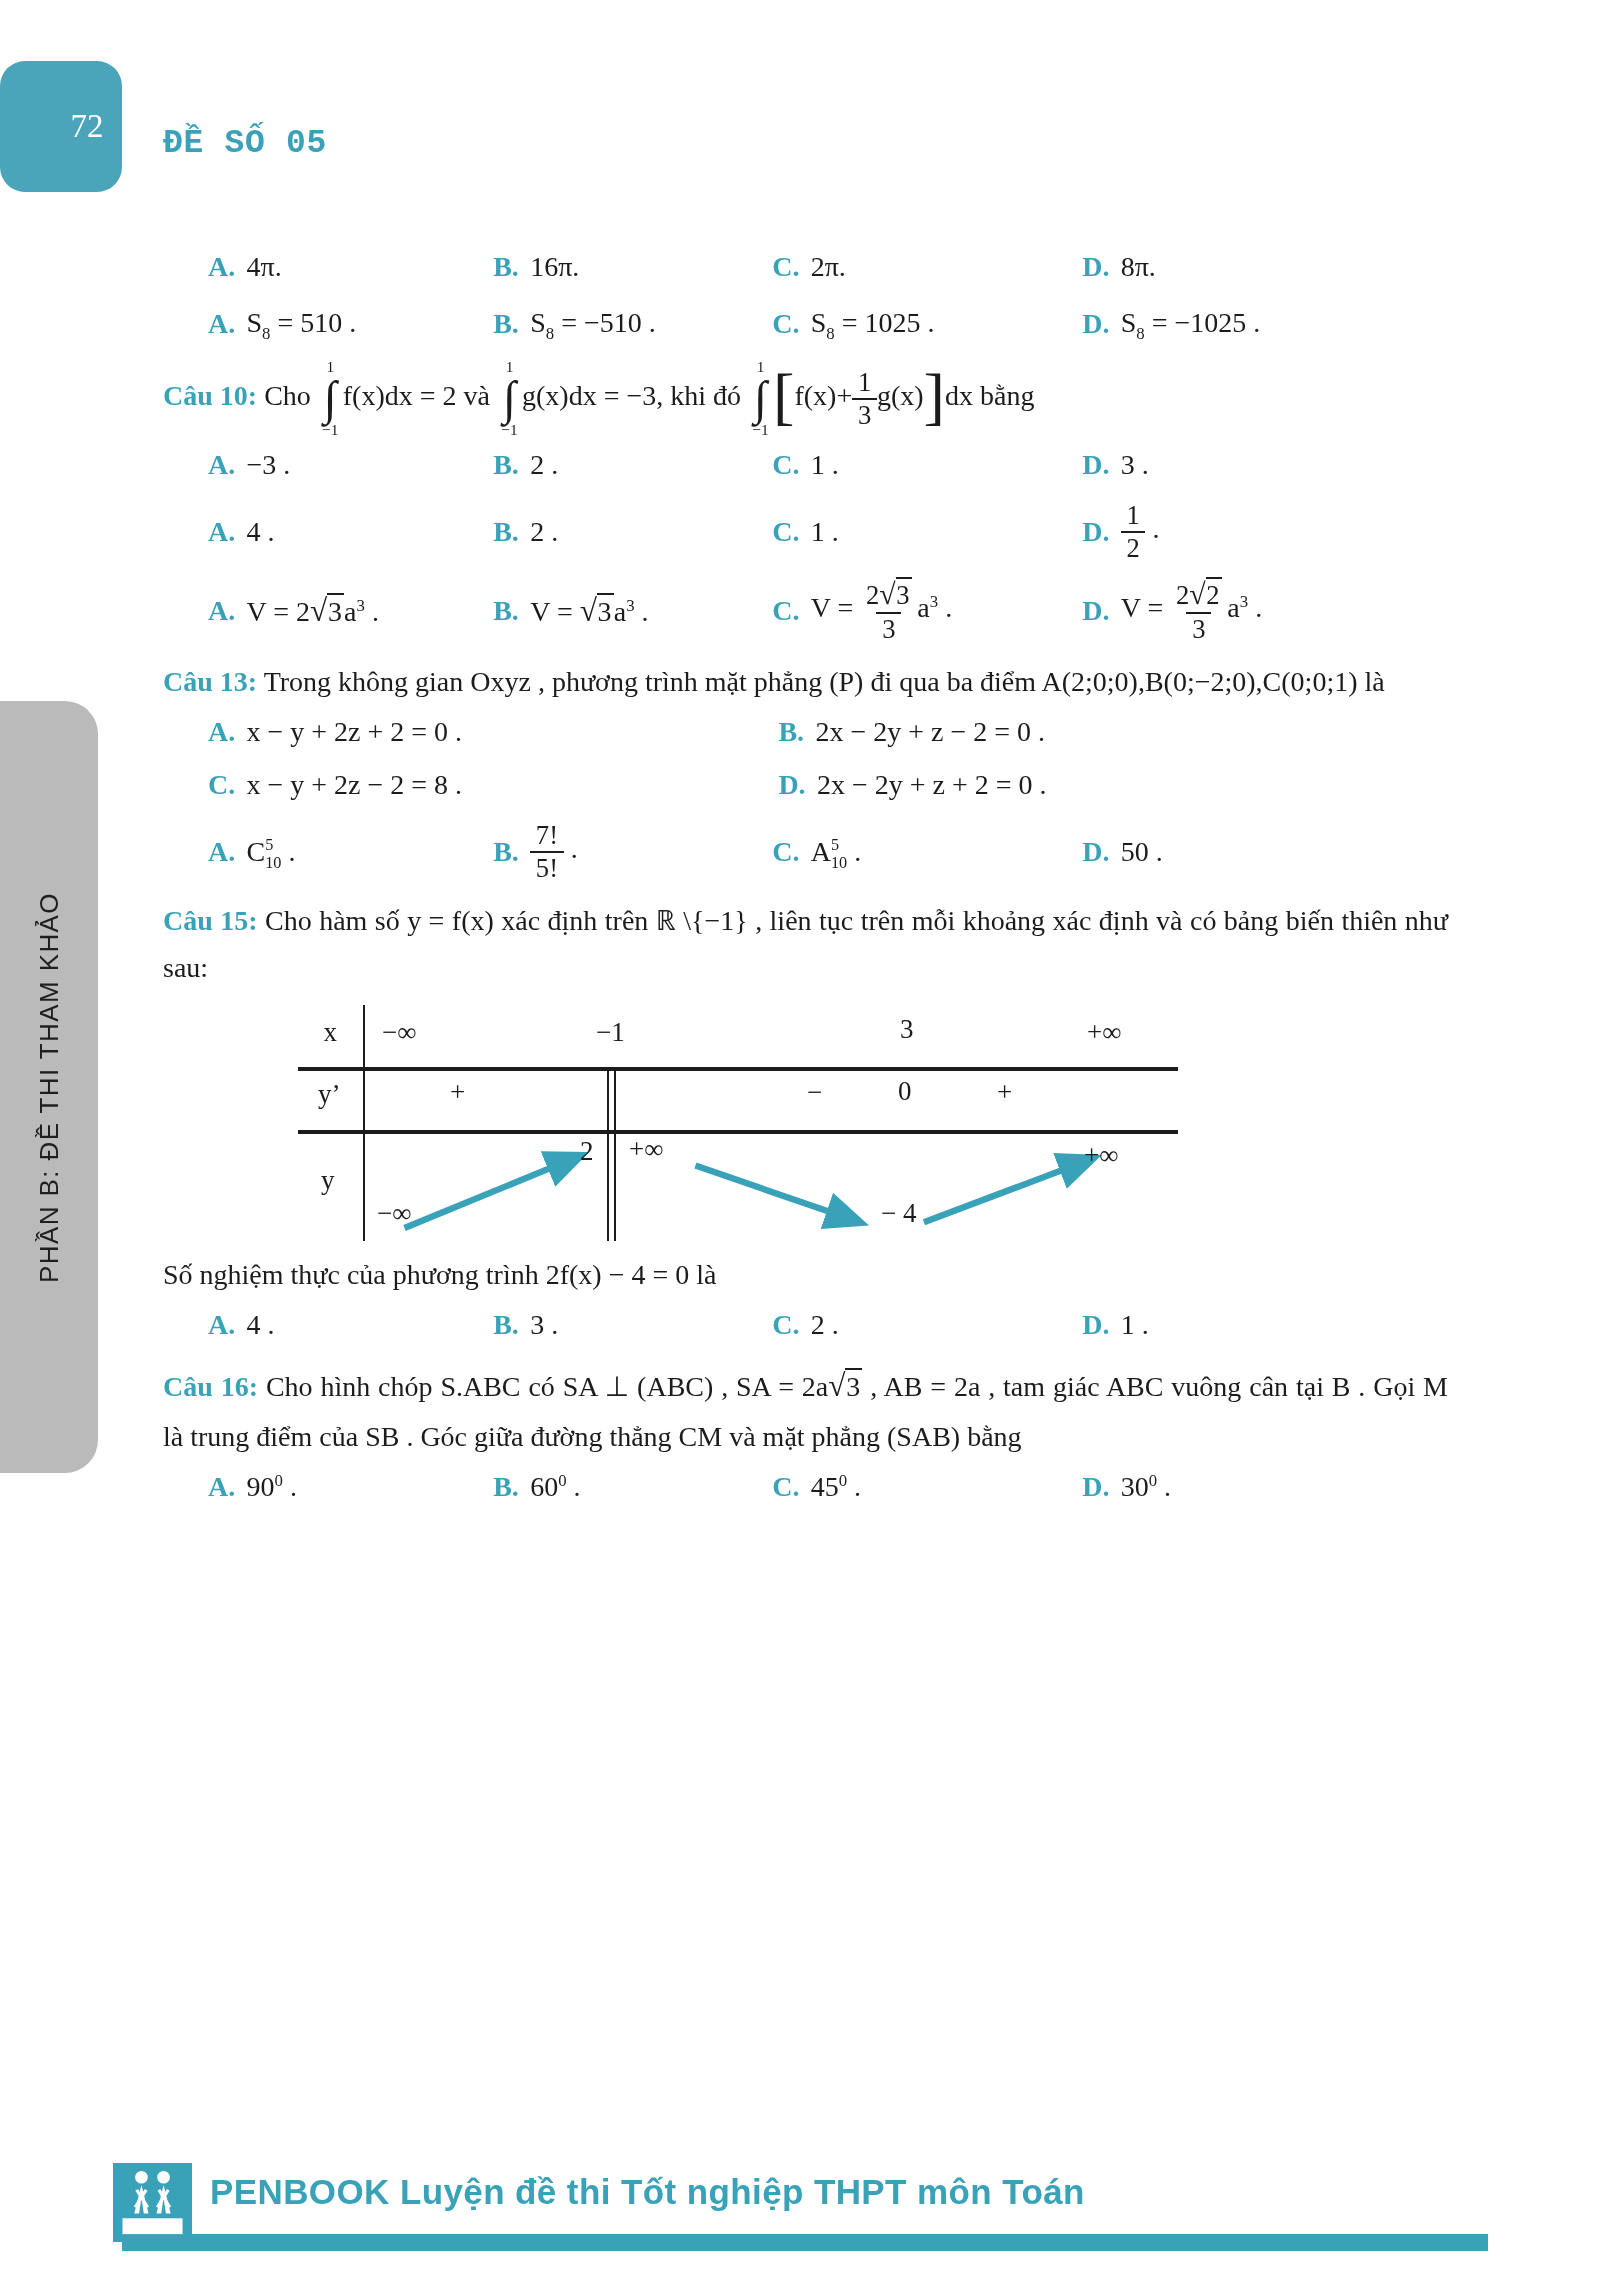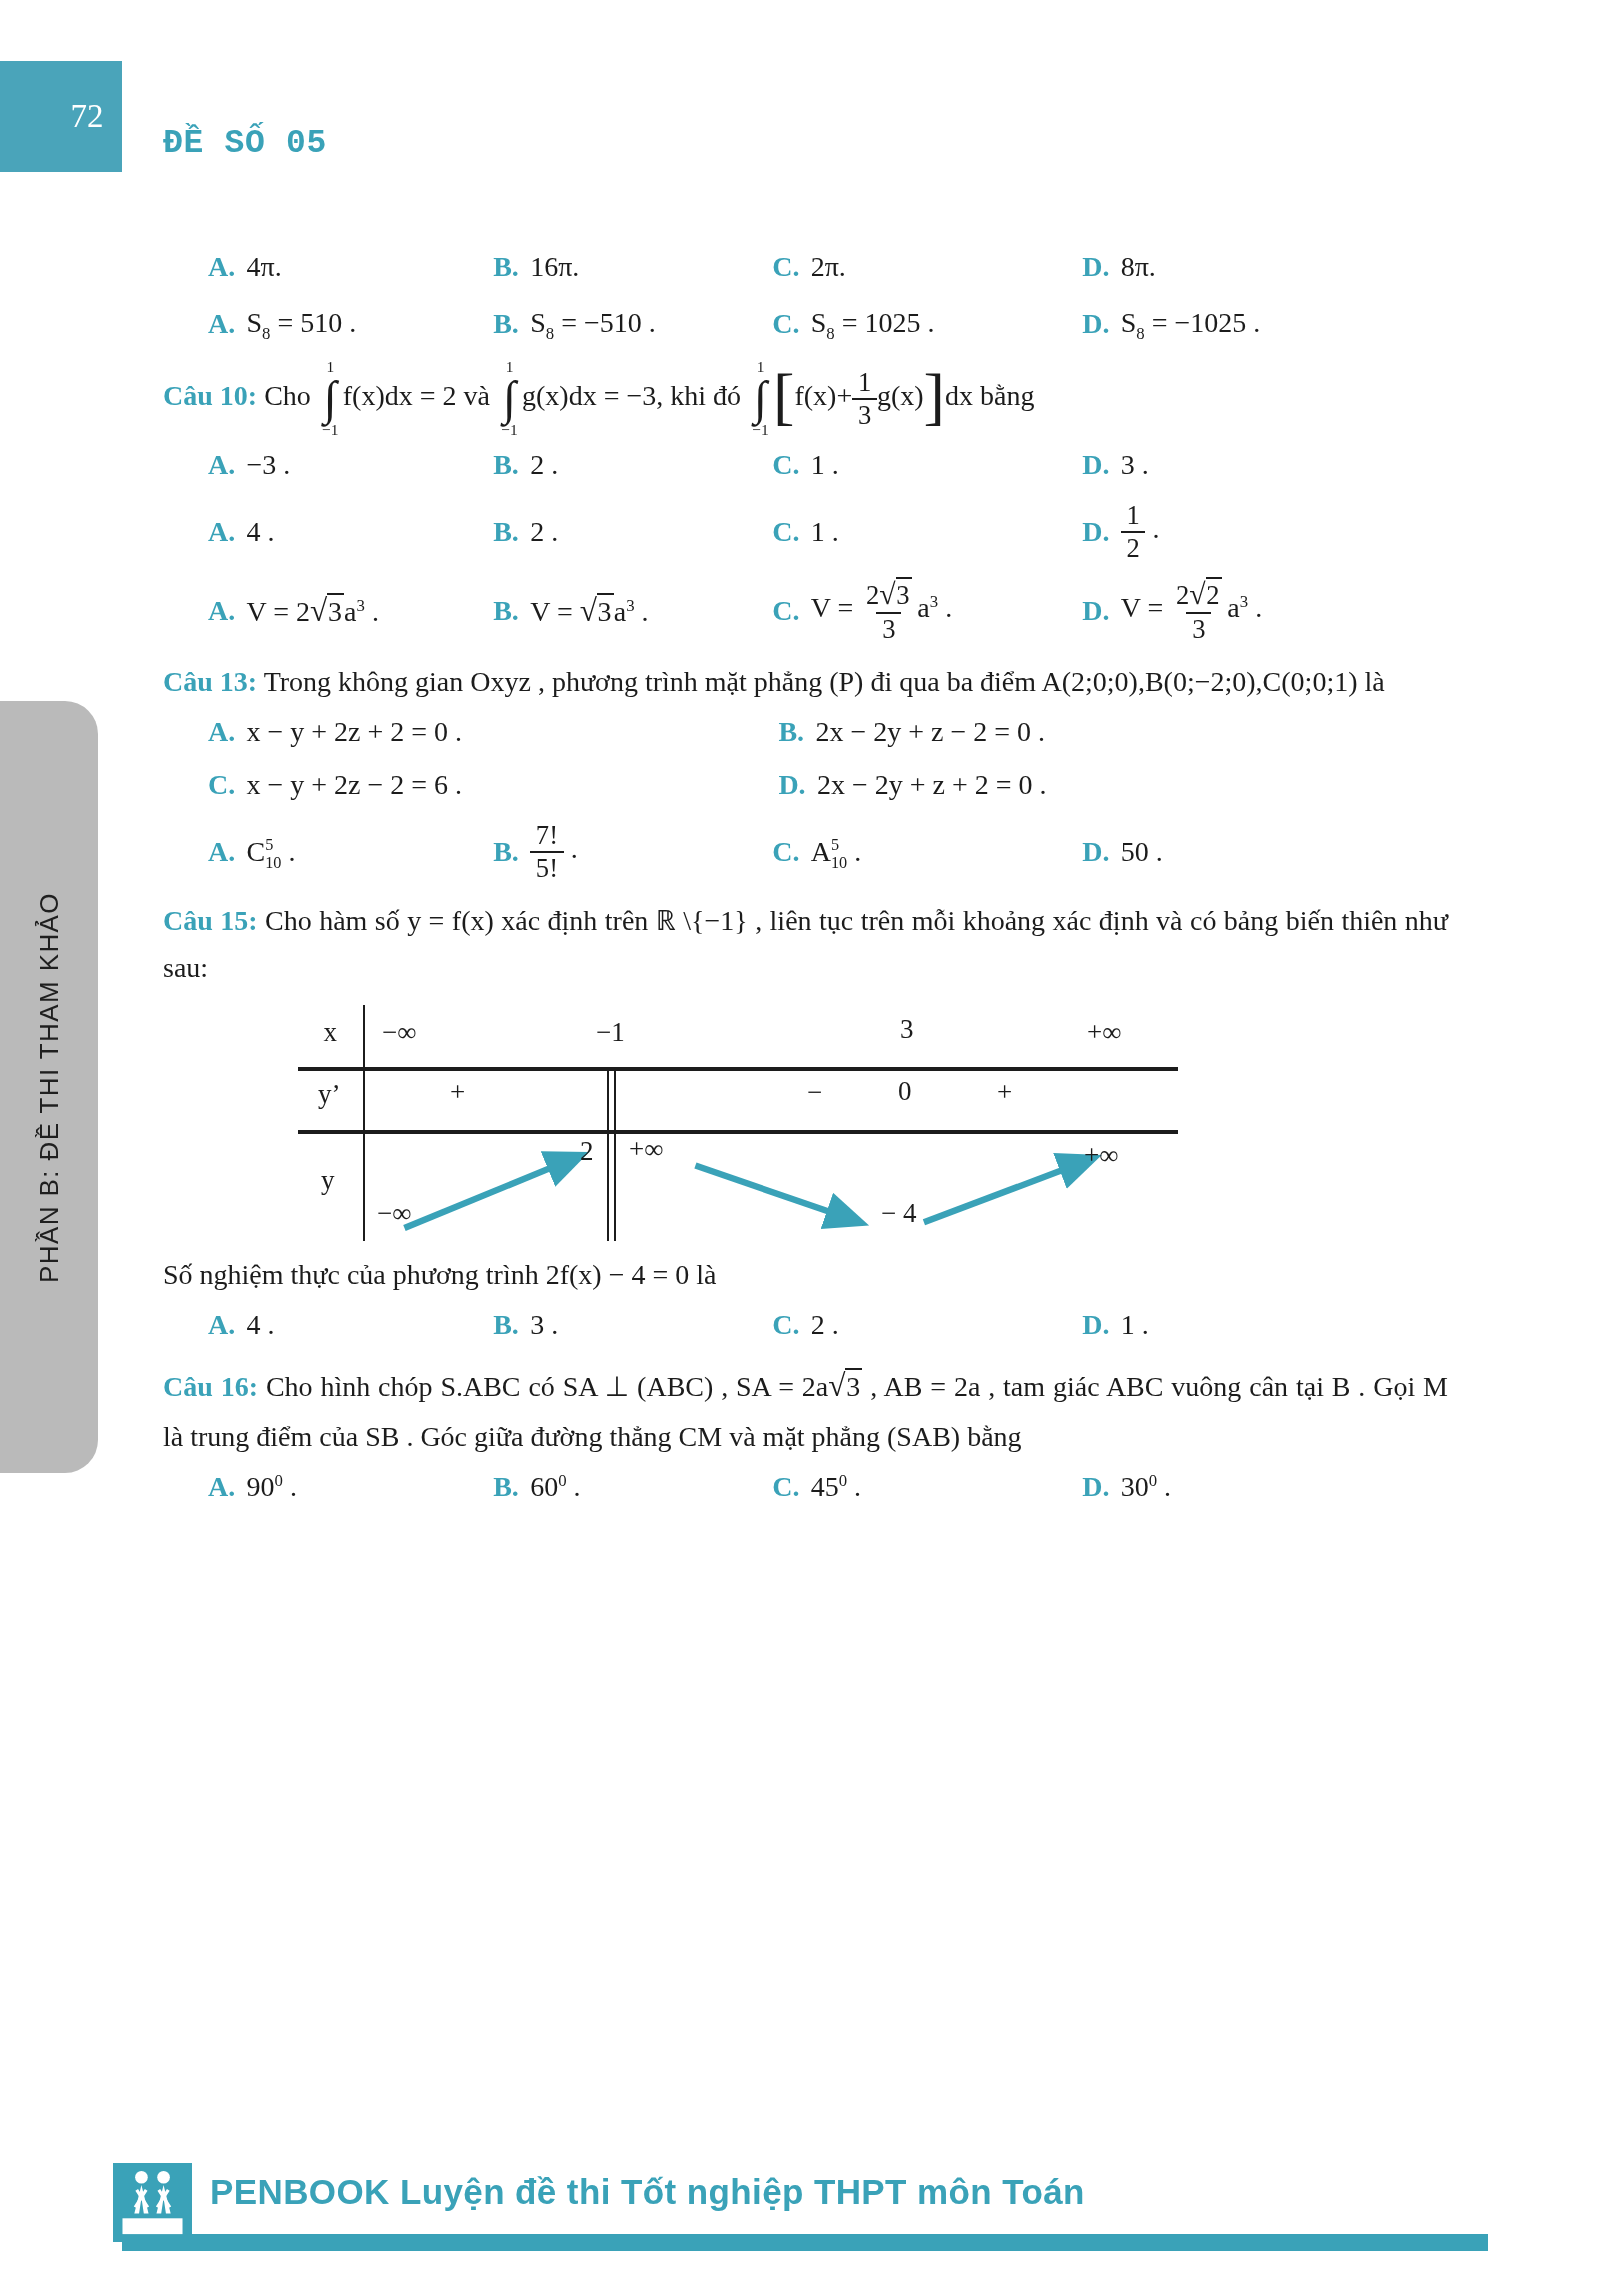--- a/index.html
+++ b/index.html
@@ -13,24 +13,24 @@
   body{
     font-family:"Liberation Serif", serif;
     color:var(--text);
     font-size:28px;
     position:relative;
     overflow:hidden;
   }
 
   
   .page-band{
-    position:absolute;left:0;top:61px;width:122px;height:111px;
+    position:absolute;left:0;top:61px;width:122px;height:131px;
     background:var(--band);color:#fff;
     display:flex;align-items:center;justify-content:flex-end;
-    padding-right:18.4px;font-size:33px;
+    padding-right:18.4px;font-size:33px;border-radius:25px;
   }
   .doc-title{
     position:absolute;left:163px;top:125px;
     color:var(--accent);
     font-family:Liberation Mono, monospace;
     font-weight:bold;font-size:33px;letter-spacing:0.7px;
   }
 
   
   .side-tab{
@@ -242,21 +242,21 @@
       <div class="opt">
           <span class="ol">A.</span>
           <span>x − y + 2z + 2 = 0 .</span>
         </div>
       <div class="opt">
           <span class="ol">B.</span>
           <span>2x − 2y + z − 2 = 0 .</span>
         </div>
       <div class="opt">
           <span class="ol">C.</span>
-          <span>x − y + 2z − 2 = 6 .</span>
+          <span>x − y + 2z − 2 = 8 .</span>
         </div>
       <div class="opt">
           <span class="ol">D.</span>
           <span>2x − 2y + z + 2 = 0 .</span>
         </div>
     </div>
   </div>
 
   <div class="q">
     <div class="opts row4">

